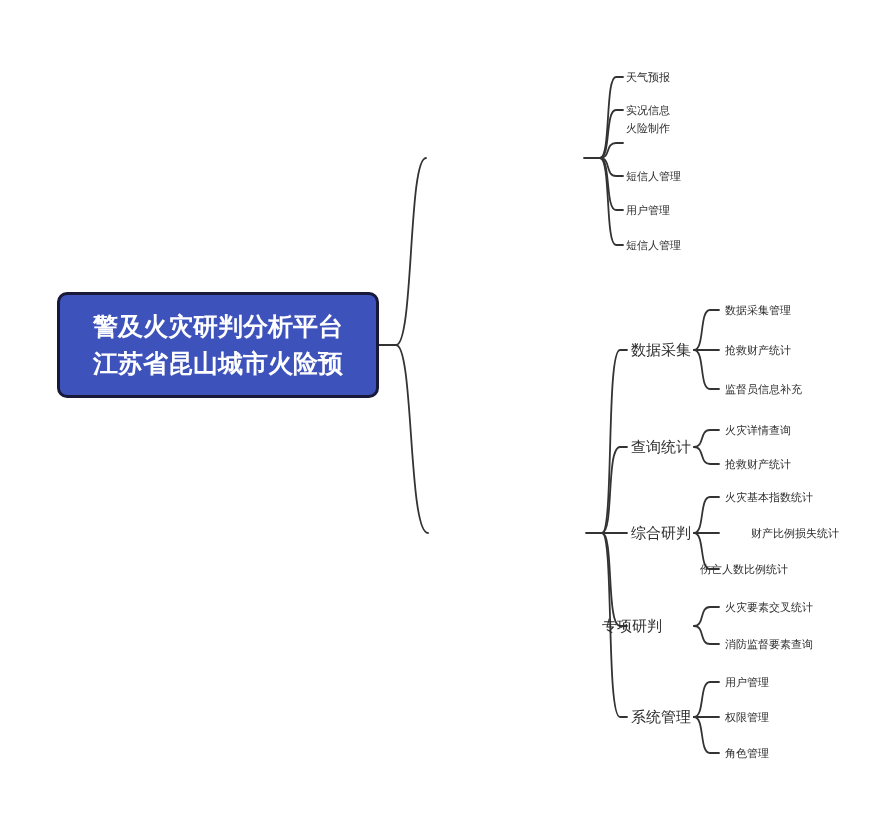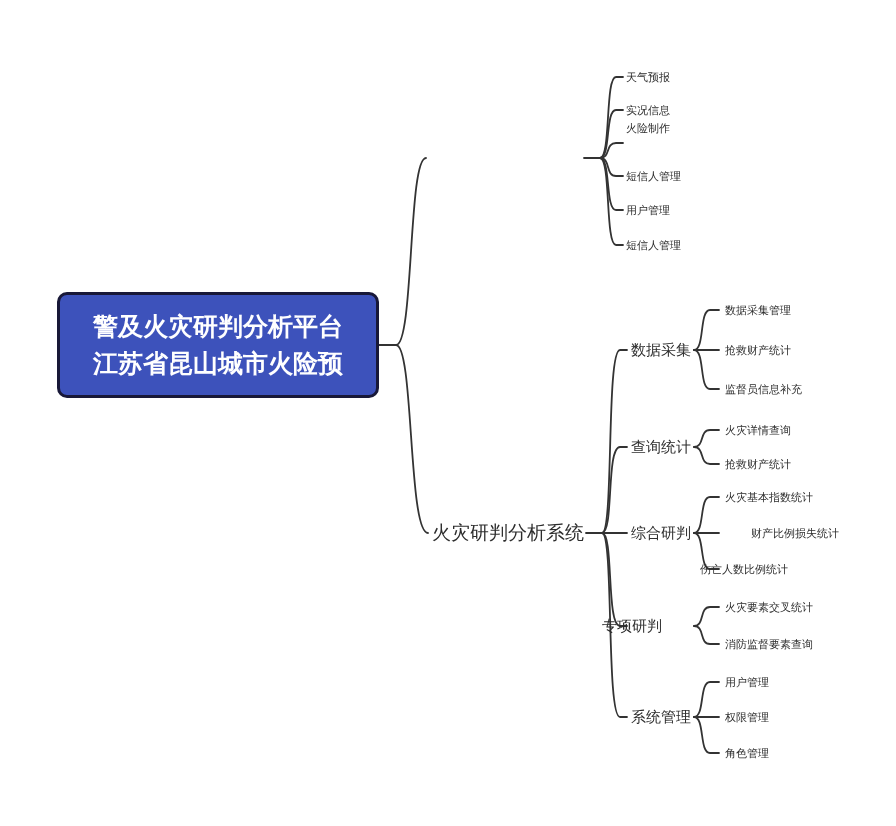--- a/index.html
+++ b/index.html
@@ -97,21 +97,20 @@
   </div>
 
 
   <div class="node leaf-label" style="left:626px; top:77px;">天气预报</div>
   <div class="node leaf-label" style="left:626px; top:110px;">实况信息</div>
   <div class="node leaf-label" style="left:626px; top:128px;">火险制作</div>
   <div class="node leaf-label" style="left:626px; top:176px;">短信人管理</div>
   <div class="node leaf-label" style="left:626px; top:210px;">用户管理</div>
   <div class="node leaf-label" style="left:626px; top:245px;">短信人管理</div>
 
-  <div class="node branch-label" style="left:432px; top:533px;">火灾研判分析系统</div>
 
   <div class="node mid-label" style="left:631px; top:350px;">数据采集</div>
   <div class="node mid-label" style="left:631px; top:447px;">查询统计</div>
   <div class="node mid-label" style="left:631px; top:533px;">综合研判</div>
   <div class="node mid-label" style="left:602px; top:626px;">专项研判</div>
   <div class="node mid-label" style="left:631px; top:717px;">系统管理</div>
 
   <div class="node leaf-label" style="left:725px; top:310px;">数据采集管理</div>
   <div class="node leaf-label" style="left:725px; top:350px;">抢救财产统计</div>
   <div class="node leaf-label" style="left:725px; top:389px;">监督员信息补充</div>

